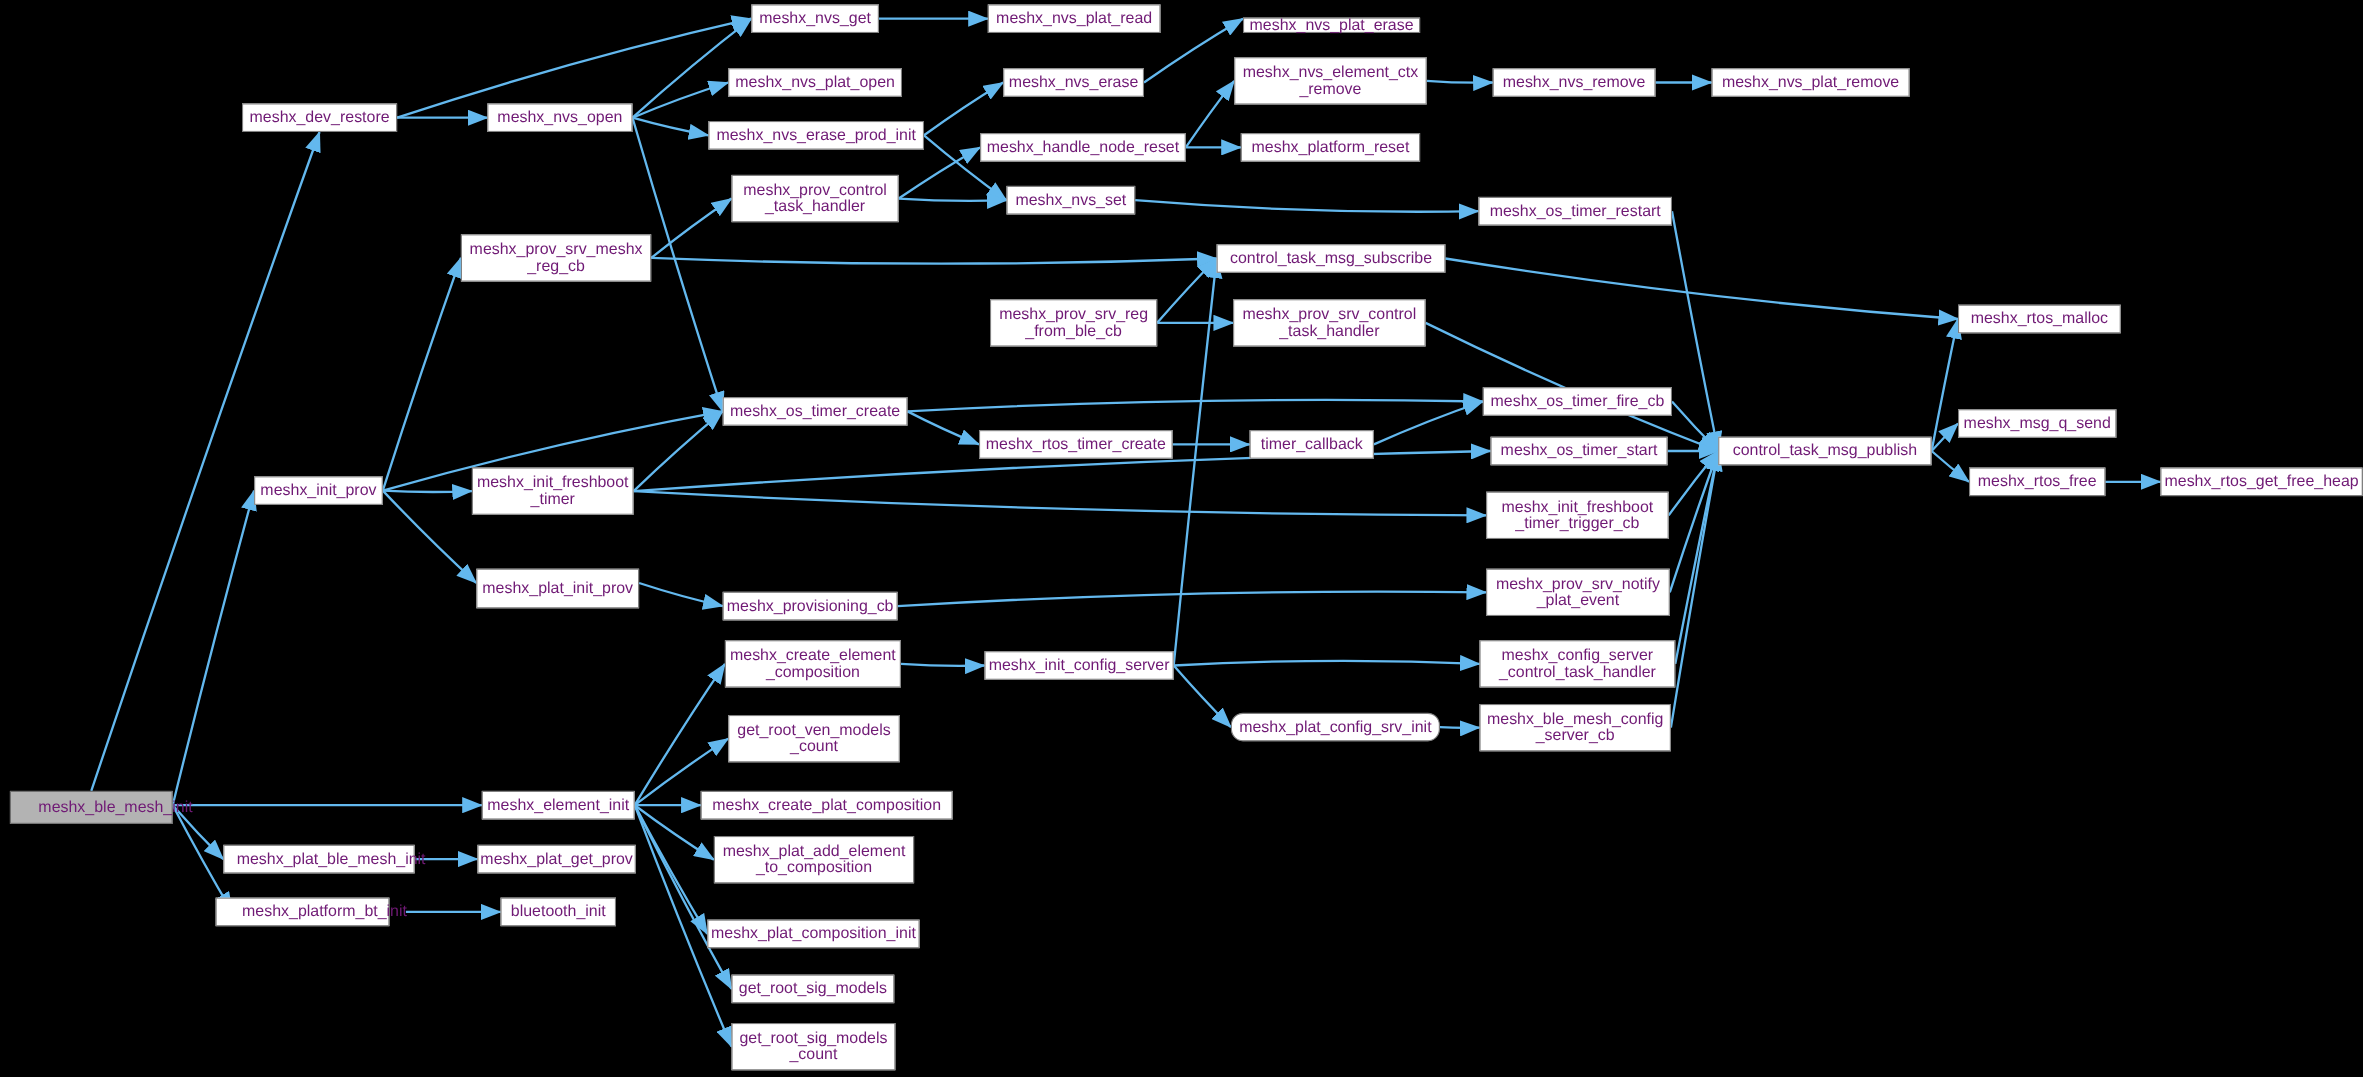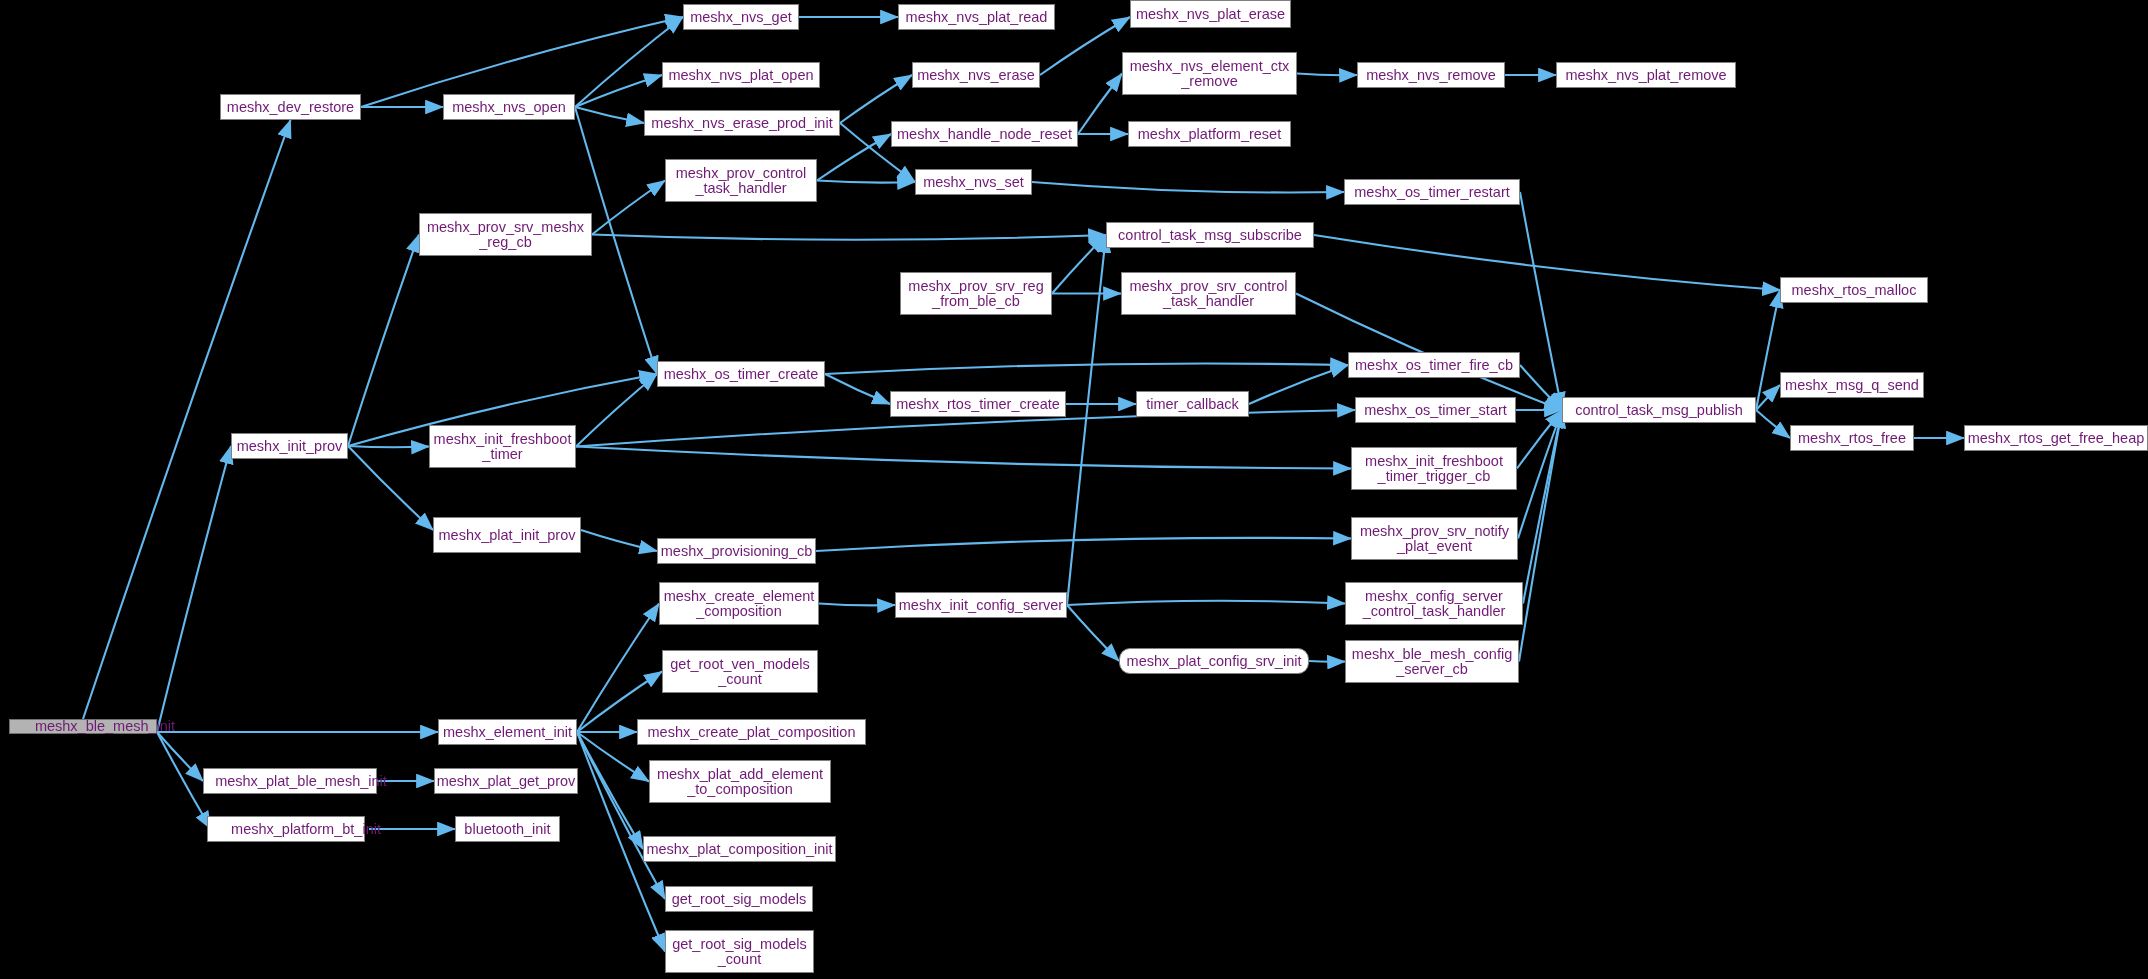--- a/index.html
+++ b/index.html
@@ -120,21 +120,21 @@
       <path d="M577,732 Q607,732 637,732" fill="none" stroke="#63b8ee" stroke-width="2.1" marker-end="url(#ah)"></path>
       <path d="M577,732 Q613,758.9125113330628 649,781.5" fill="none" stroke="#63b8ee" stroke-width="2.1" marker-end="url(#ah)"></path>
       <path d="M577,732 Q610,793.8247090568199 643,849" fill="none" stroke="#63b8ee" stroke-width="2.1" marker-end="url(#ah)"></path>
       <path d="M577,732 Q621,820.1719845421941 665,899" fill="none" stroke="#63b8ee" stroke-width="2.1" marker-end="url(#ah)"></path>
       <path d="M577,732 Q621,847.6029563803795 665,951.5" fill="none" stroke="#63b8ee" stroke-width="2.1" marker-end="url(#ah)"></path>
       <path d="M377,781 Q405.5,781 434,781" fill="none" stroke="#63b8ee" stroke-width="2.1" marker-end="url(#ah)"></path>
       <path d="M369,829 Q412,829 455,829" fill="none" stroke="#63b8ee" stroke-width="2.1" marker-end="url(#ah)"></path>
     </svg>
 <div class="node" style="left: 683px; top: 4px; width: 116px; height: 26px;"><span class="node-label">meshx_nvs_get</span></div>
     <div class="node" style="left: 898px; top: 4px; width: 157px; height: 26px;"><span class="node-label">meshx_nvs_plat_read</span></div>
-    <div class="node" style="left: 1130px; top: 0; width: 161px; height: 28px;"><span class="node-label">meshx_nvs_plat_erase</span></div>
+    <div class="node" style="left: 1130px; top: 16px; width: 161px; height: 14px;"><span class="node-label">meshx_nvs_plat_erase</span></div>
     <div class="node" style="left: 662px; top: 62px; width: 158px; height: 26px;"><span class="node-label">meshx_nvs_plat_open</span></div>
     <div class="node" style="left: 912px; top: 62px; width: 128px; height: 26px;"><span class="node-label">meshx_nvs_erase</span></div>
     <div class="node" style="left: 1122px; top: 52px; width: 175px; height: 43px;"><span class="node-label">meshx_nvs_element_ctx
 _remove</span></div>
     <div class="node" style="left: 1357px; top: 62px; width: 148px; height: 26px;"><span class="node-label">meshx_nvs_remove</span></div>
     <div class="node" style="left: 1556px; top: 62px; width: 180px; height: 26px;"><span class="node-label">meshx_nvs_plat_remove</span></div>
     <div class="node" style="left: 220px; top: 94px; width: 141px; height: 26px;"><span class="node-label">meshx_dev_restore</span></div>
     <div class="node" style="left: 443px; top: 94px; width: 132px; height: 26px;"><span class="node-label">meshx_nvs_open</span></div>
     <div class="node" style="left: 644px; top: 110px; width: 196px; height: 26px;"><span class="node-label">meshx_nvs_erase_prod_init</span></div>
     <div class="node" style="left: 891px; top: 121px; width: 187px; height: 26px;"><span class="node-label">meshx_handle_node_reset</span></div>
@@ -172,26 +172,26 @@
     <div class="node" style="left: 659px; top: 582px; width: 160px; height: 43px;"><span class="node-label">meshx_create_element
 _composition</span></div>
     <div class="node" style="left: 895px; top: 592px; width: 172px; height: 26px;"><span class="node-label">meshx_init_config_server</span></div>
     <div class="node" style="left: 1345px; top: 582px; width: 178px; height: 43px;"><span class="node-label">meshx_config_server
 _control_task_handler</span></div>
     <div class="node" style="left: 662px; top: 650px; width: 156px; height: 43px;"><span class="node-label">get_root_ven_models
 _count</span></div>
     <div class="node" style="left: 1119px; top: 648px; width: 190px; height: 26px; border-radius: 11px;"><span class="node-label">meshx_plat_config_srv_init</span></div>
     <div class="node" style="left: 1345px; top: 640px; width: 174px; height: 43px;"><span class="node-label">meshx_ble_mesh_config
 _server_cb</span></div>
-    <div class="node root" style="left: 9px; top: 719px; width: 148px; height: 15px; padding-left: 44px;"><span class="node-label">meshx_ble_mesh_init</span></div>
+    <div class="node root" style="left: 9px; top: 719px; width: 148px; height: 30px; padding-left: 44px;"><span class="node-label">meshx_ble_mesh_init</span></div>
     <div class="node" style="left: 438px; top: 719px; width: 139px; height: 26px;"><span class="node-label">meshx_element_init</span></div>
     <div class="node" style="left: 637px; top: 719px; width: 229px; height: 26px;"><span class="node-label">meshx_create_plat_composition</span></div>
     <div class="node" style="left: 203px; top: 768px; width: 174px; height: 26px; padding-left: 22px;"><span class="node-label">meshx_plat_ble_mesh_init</span></div>
     <div class="node" style="left: 434px; top: 768px; width: 144px; height: 26px;"><span class="node-label">meshx_plat_get_prov</span></div>
     <div class="node" style="left: 649px; top: 760px; width: 182px; height: 43px;"><span class="node-label">meshx_plat_add_element
 _to_composition</span></div>
-    <div class="node" style="left: 207px; top: 816px; width: 158px; height: 26px; padding-left: 40px;"><span class="node-label">meshx_platform_bt_init</span></div>
+    <div class="node" style="left: 196px; top: 816px; width: 158px; height: 26px; padding-left: 40px;"><span class="node-label">meshx_platform_bt_init</span></div>
     <div class="node" style="left: 455px; top: 816px; width: 105px; height: 26px;"><span class="node-label">bluetooth_init</span></div>
     <div class="node" style="left: 643px; top: 836px; width: 193px; height: 26px;"><span class="node-label">meshx_plat_composition_init</span></div>
     <div class="node" style="left: 665px; top: 886px; width: 148px; height: 26px;"><span class="node-label">get_root_sig_models</span></div>
     <div class="node" style="left: 665px; top: 930px; width: 149px; height: 43px;"><span class="node-label">get_root_sig_models
 _count</span></div>
   </div>
 
 </body></html>

